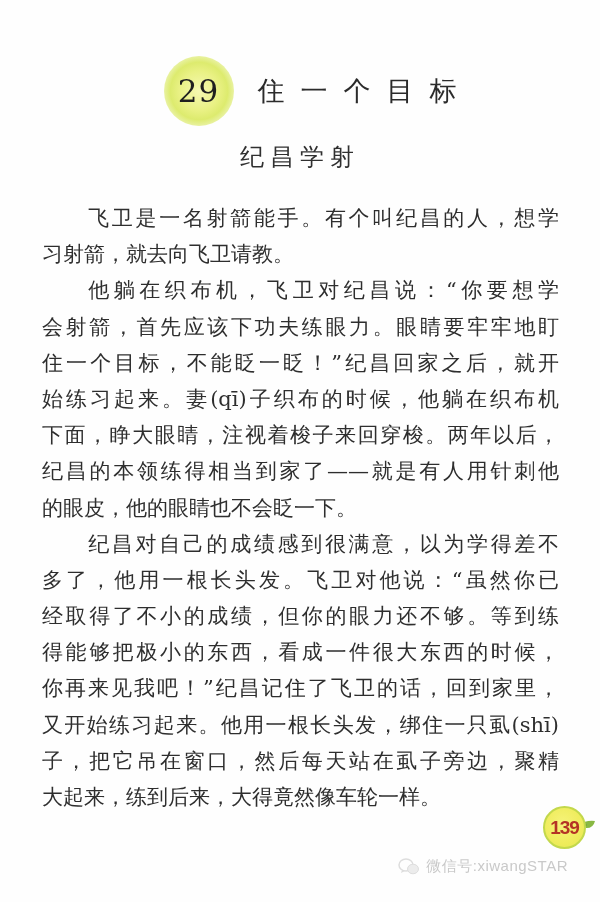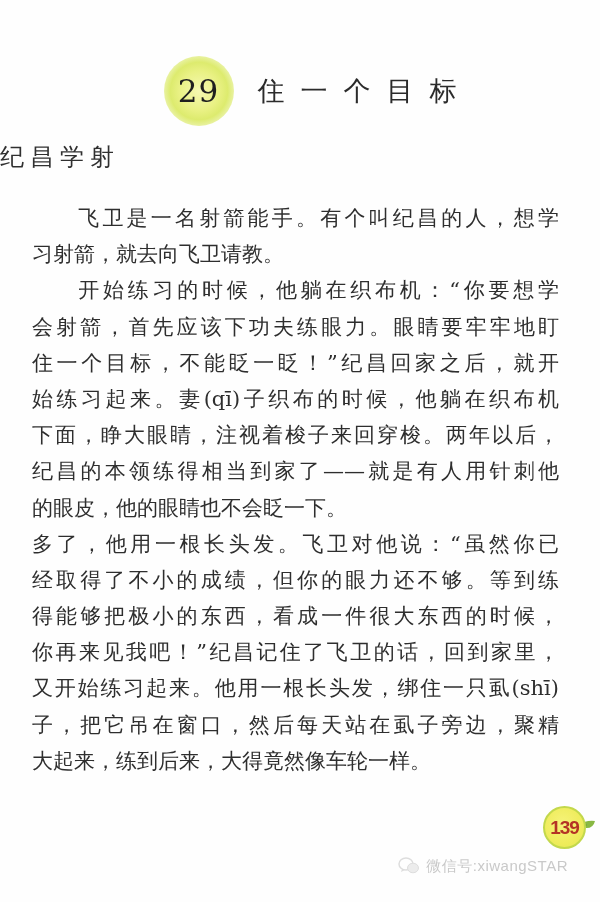--- a/index.html
+++ b/index.html
@@ -50,31 +50,32 @@
     font-weight: 500;
     letter-spacing: 16px;
     color: #2b2b2b;
     white-space: nowrap;
   }
 
   
   .story-title {
     position: absolute;
     top: 141px; left: 0; right: 0;
+    text-align: center;
     font-size: 24px;
     font-weight: 500;
     letter-spacing: 6px;
     color: #303030;
   }
 
   
   .story-body {
     position: absolute;
     top: 200px;
-    left: 32px;
+    left: 42px;
     right: 41px;
   }
   .line {
     font-size: 21px;
     line-height: 36.2px;
     height: 36.2px;
     text-align: justify;
     white-space: nowrap;
     color: #2e2e2e;
   }
@@ -111,20 +112,21 @@
   .leaf-icon {
     position: absolute;
     right: -10px;
     top: 11px;
   }
   .watermark {
     position: absolute;
     right: 32px;
     top: 857px;
     display: flex;
+    align-items: center;
     gap: 6px;
     z-index: 2;
     color: #c9c9c9;
     font-family: "Liberation Sans", sans-serif;
     font-size: 15px;
     letter-spacing: 0.5px;
   }
   .wechat-icon { display: inline-flex; opacity: 0.75; }
 </style>
 </head>
@@ -137,27 +139,28 @@
       <span class="lesson-number">29</span>
     </div>
     <h1 class="lesson-title">住一个目标</h1>
   </div>
 
   <h2 class="story-title">纪昌学射</h2>
 
   <div class="story-body">
     <p class="line indent fill">飞卫是一名射箭能手。有个叫纪昌的人，想学</p>
     <p class="line">习射箭，就去向飞卫请教。</p>
-    <p class="line indent fill">开始练习的时候，他躺在织布机：“你要想学</p>
+    <p class="line indent fill">他躺在织布机，飞卫对纪昌说：“你要想学</p>
     <p class="line fill">会射箭，首先应该下功夫练眼力。眼睛要牢牢地盯</p>
     <p class="line fill">住一个目标，不能眨一眨！”纪昌回家之后，就开</p>
     <p class="line fill">始练习起来。妻(qī)子织布的时候，他躺在织布机</p>
     <p class="line fill">下面，睁大眼睛，注视着梭子来回穿梭。两年以后，</p>
     <p class="line fill">纪昌的本领练得相当到家了——就是有人用针刺他</p>
     <p class="line">的眼皮，他的眼睛也不会眨一下。</p>
+    <p class="line indent fill">纪昌对自己的成绩感到很满意，以为学得差不</p>
     <p class="line fill">多了，他用一根长头发。飞卫对他说：“虽然你已</p>
     <p class="line fill">经取得了不小的成绩，但你的眼力还不够。等到练</p>
     <p class="line fill">得能够把极小的东西，看成一件很大东西的时候，</p>
     <p class="line fill">你再来见我吧！”纪昌记住了飞卫的话，回到家里，</p>
     <p class="line fill">又开始练习起来。他用一根长头发，绑住一只虱(shī)</p>
     <p class="line fill">子，把它吊在窗口，然后每天站在虱子旁边，聚精</p>
     <p class="line">大起来，练到后来，大得竟然像车轮一样。</p>
   </div>
 
   <div class="page-badge">

